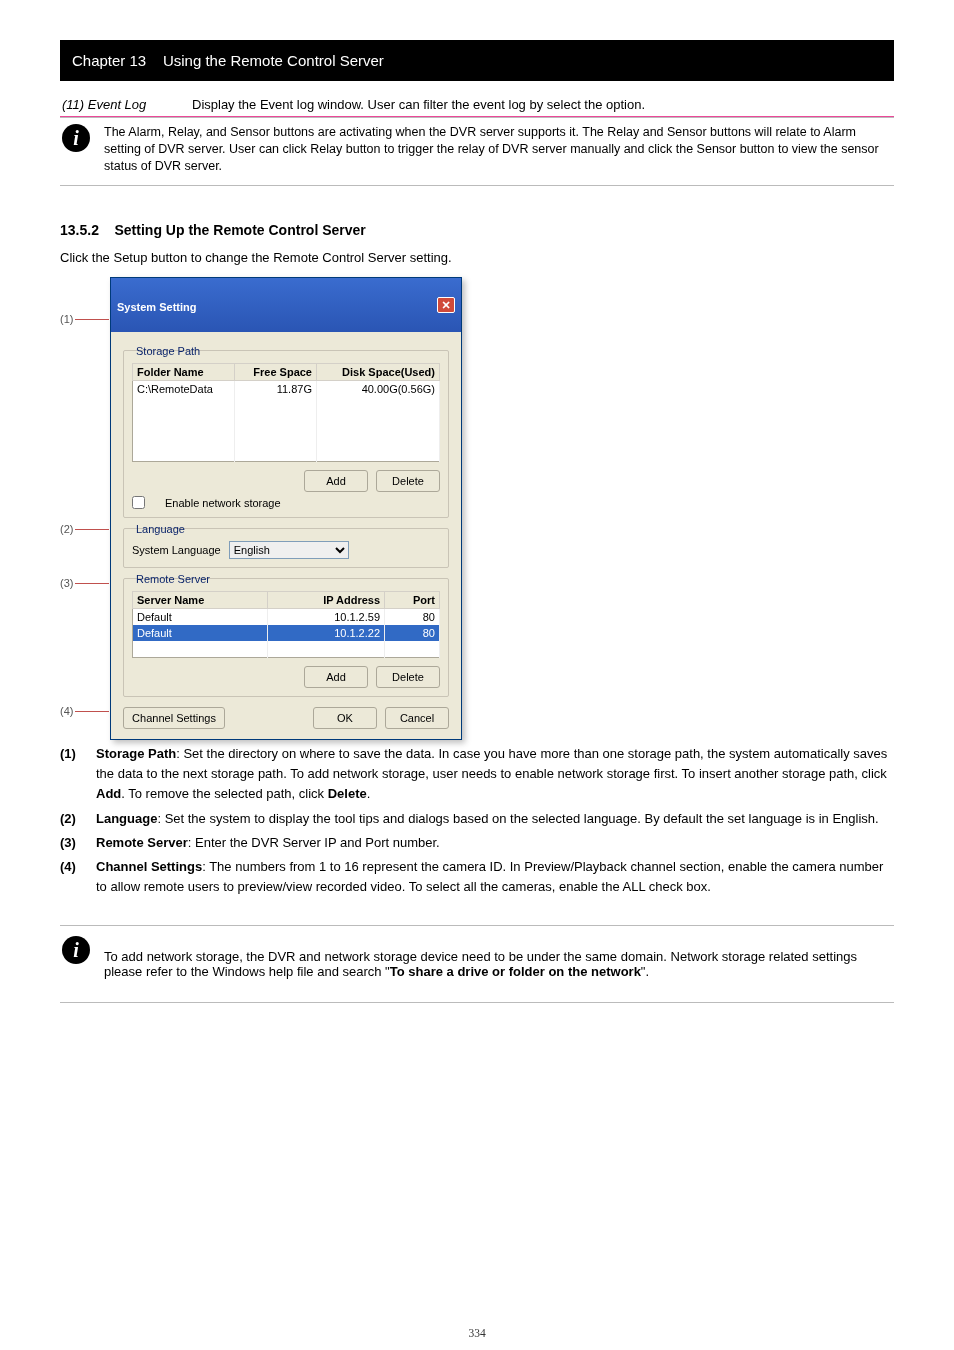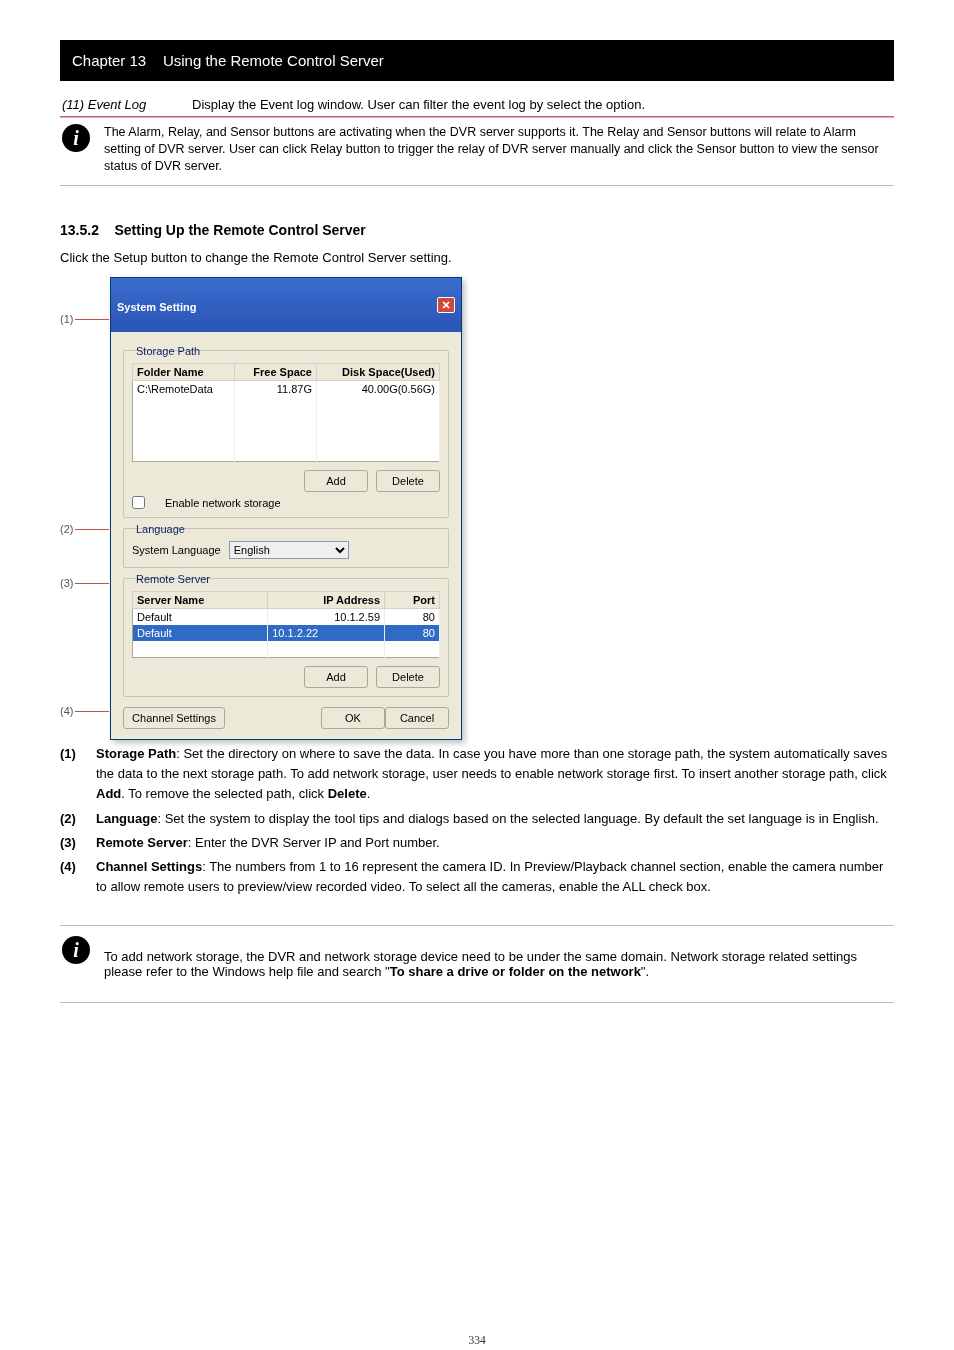--- a/index.html
+++ b/index.html
@@ -36,21 +36,21 @@
 .callout{position:absolute;display:flex;align-items:center}
 .callout .n{font-size:11px;color:#555;margin-right:2px}
 .callout .ln{height:0;border-top:1px solid #c0504d}
 .screenarea{position:relative;display:flex;align-items:flex-start}
 .desclist{font-size:13px;line-height:1.55}
 .desclist .row{display:flex;margin:4px 0}
 .desclist .n{width:36px;font-weight:bold}
 .desclist .t{flex:1}
 .desclist .t b{font-weight:bold}
 .noteblock2{display:flex;align-items:flex-start;padding:10px 2px;border-top:1px solid #bbb;border-bottom:1px solid #bbb;margin-top:28px}
-.pagenum{position:absolute;left:50%;transform:translateX(-50%);bottom:4px;font-size:11.5px;font-family:'Times New Roman',serif;color:#333}
+.pagenum{position:absolute;left:50%;transform:translateX(-50%);bottom:11px;font-size:11.5px;font-family:'Times New Roman',serif;color:#333}
 .pagebox{position:relative;min-height:1350px;box-sizing:border-box}
 </style>
 </head>
 <body>
 <div class="pagebox">
 <div class="page">
 
 <div class="header">
   <span class="chap">Chapter 13</span>
   &nbsp;&nbsp;
@@ -167,39 +167,39 @@
             <th style="text-align:right">IP Address</th>
             <th style="text-align:right">Port</th>
           </tr>
           <tr>
             <td>Default</td>
             <td style="text-align:right">10.1.2.59</td>
             <td style="text-align:right">80</td>
           </tr>
           <tr class="sel">
             <td>Default</td>
-            <td style="">10.1.2.22</td>
+            <td style="text-align:right">10.1.2.22</td>
             <td style="text-align:right">80</td>
           </tr>
           <tr>
                     <td>&nbsp;</td>
                     <td></td>
                     <td></td>
                   </tr>
         </tbody>
               </table>
         <div class="btnrow">
           <div class="btn">Add</div>
           <div class="btn">Delete</div>
         </div>
       </div>
 
       <div class="bottomrow">
         <div class="btn" style="min-width:100px">Channel Settings</div>
-        <div style="display:flex;gap:0">
+        <div style="display:flex;gap:8px">
           <div class="btn">OK</div>
           <div class="btn">Cancel</div>
         </div>
       </div>
 
     </div>
   </div>
 </div>
 
 <div class="desclist">

